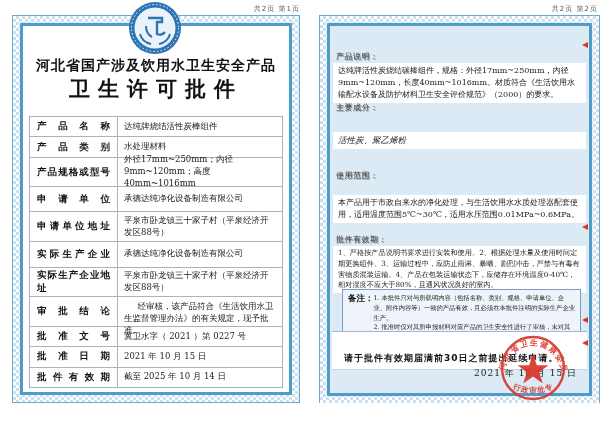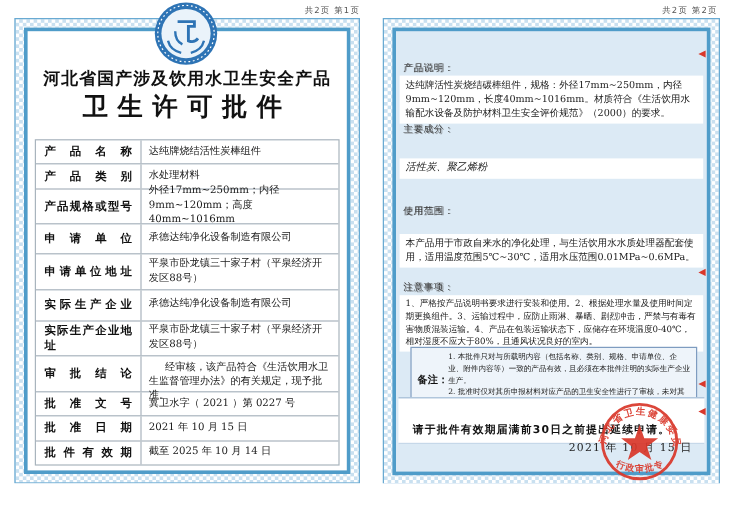--- a/index.html
+++ b/index.html
@@ -49,21 +49,21 @@
   .sec-label { position:absolute; left:6px; font-size:8px; color:#3a3a3a;
                font-family:"DejaVu Sans","Liberation Sans",sans-serif;
                filter:blur(0.4px); text-shadow:0.9px 0.5px 0 rgba(70,70,70,.55); letter-spacing:0.5px; }
   .sec-content { position:absolute; left:3px; right:3px; background:#ffffff;
                  padding:2px 5px; font-size:8px; line-height:1.5; color:#1a1a1a; }
   #sec-c2 { font-size:8.5px;font-style:italic; }
   #sec-c4 { font-size:7.2px; line-height:1.5; }
 
   .remark-box { position:absolute; top:263px; left:12px; right:8px;
                 border:1px solid #7e9cc0; background:#eef4fa; padding:3px 5px;
-                display:flex; gap:0;align-items:center; }
+                display:flex; gap:0; }
   .remark-label { font-weight:bold; font-size:8.5px; color:#111; white-space:nowrap;
                   font-family:"DejaVu Sans","Liberation Sans",sans-serif; }
   .remark-items { font-size:6.3px; line-height:1.55; color:#222; }
 
   .renewal { position:absolute; top:305px; left:2px; right:2px; background:#ffffff;
              border-top:1px solid #9db8d4; border-bottom:1px solid #c6d8e9;
              padding:20px 0 4px 12px; font-weight:bold; font-size:9px; color:#111;
              font-family:"DejaVu Sans","Liberation Sans",sans-serif; letter-spacing:1px; }
 
   .approve-date { position:absolute; top:341px; left:144px; font-size:9px; color:#222;
@@ -181,21 +181,21 @@
 
       <div class="sec-label" style="top:25px">产品说明：</div>
       <div class="sec-content" style="top:37px" id="sec-c1">达纯牌活性炭烧结碳棒组件，规格：外径17mm~250mm，内径9mm~120mm，长度40mm~1016mm。材质符合《生活饮用水输配水设备及防护材料卫生安全评价规范》（2000）的要求。</div>
 
       <div class="sec-label" style="top:76px">主要成分：</div>
       <div class="sec-content" style="top:106px" id="sec-c2">活性炭、聚乙烯粉</div>
 
       <div class="sec-label" style="top:144px">使用范围：</div>
       <div class="sec-content" style="top:169px" id="sec-c3">本产品用于市政自来水的净化处理，与生活饮用水水质处理器配套使用，适用温度范围5℃~30℃，适用水压范围0.01MPa~0.6MPa。</div>
 
-      <div class="sec-label" style="top:208px">注意事项：</div>
+      <div class="sec-label" style="top:208px">批件有效期：</div>
       <div class="sec-content" style="top:220px" id="sec-c4">1、严格按产品说明书要求进行安装和使用。2、根据处理水量及使用时间定期更换组件。3、运输过程中，应防止雨淋、暴晒、剧烈冲击，严禁与有毒有害物质混装运输。4、产品在包装运输状态下，应储存在环境温度0-40℃，相对湿度不应大于80%，且通风状况良好的室内。</div>
 
       <div class="remark-box">
         <div class="remark-label">备注：</div>
         <div class="remark-items">
           <div>1. 本批件只对与所载明内容（包括名称、类别、规格、申请单位、企业、附件内容等）一致的产品有效，且必须在本批件注明的实际生产企业生产。</div>
           <div>2. 批准时仅对其所申报材料对应产品的卫生安全性进行了审核，未对其所宣传的功能和其他质量问题进行评价。</div>
         </div>
       </div>
 

